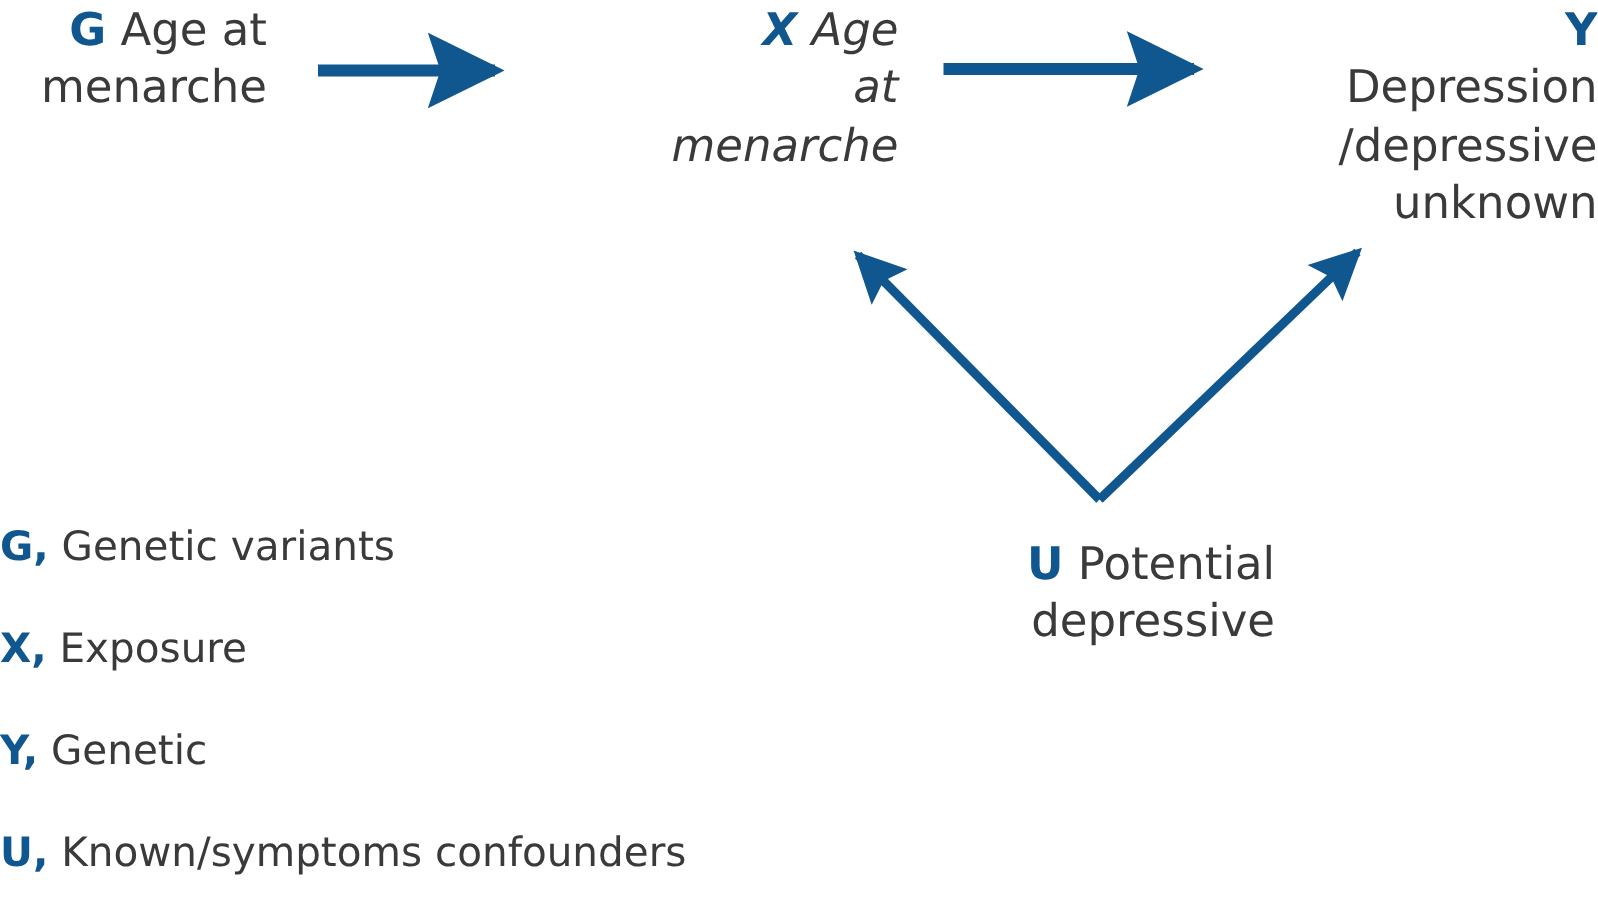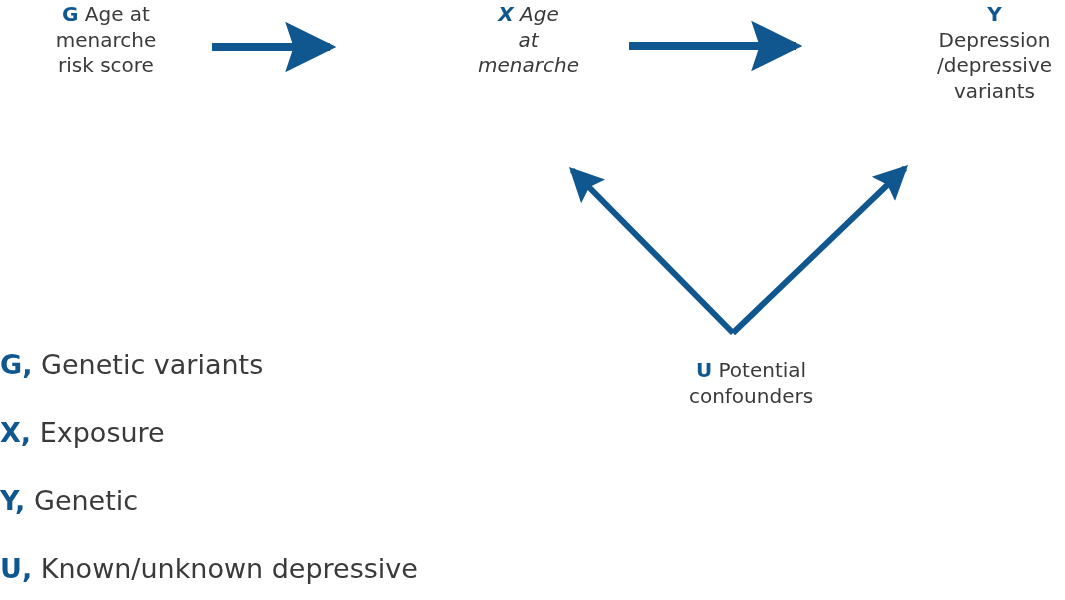--- a/index.html
+++ b/index.html
@@ -19,27 +19,26 @@
   #canvas {
     position: absolute;
     left: 0;
     top: 0;
     width: 1065px;
     height: 600px;
   }
 
   .node {
     position: absolute;
-    text-align: center;
-    font-size: 20px;
+    text-align: right;
+    font-size: 30px;
     line-height: 1.28;
     color: #3a3a3c;
     font-weight: 400;
     white-space: nowrap;
-    padding-left: 17px;
   }
 
   .sym {
     color: #10578f;
     font-weight: 700;
   }
 
   .arrows {
     position: absolute;
     left: 0;
@@ -105,41 +104,40 @@
     </g>
 
     <g>
       <line x1="733" y1="333" x2="905" y2="168" stroke="#10578f" stroke-width="6" stroke-linecap="butt" marker-end="url(#ah2)"></line>
     </g>
   </svg>
 
   <div class="node" id="node-g">
     <div><span class="sym">G</span> <span>Age at</span></div>
     <div>menarche</div>
-    <div>risk score</div>
   </div>
 
   <div class="node" id="node-x">
     <div><span class="sym">X</span> <span>Age</span></div>
     <div>at</div>
     <div>menarche</div>
   </div>
 
   <div class="node" id="node-y">
     <div class="sym">Y</div>
     <div>Depression</div>
     <div>/depressive</div>
-    <div>variants</div>
+    <div>unknown</div>
   </div>
 
   <div class="node" id="node-u">
     <div><span class="sym">U</span> <span>Potential</span></div>
-    <div>confounders</div>
+    <div>depressive</div>
   </div>
 
   <div id="legend">
     <div class="legend-row"><span class="sym">G</span><span class="sep">,</span> <span>Genetic variants</span></div>
     <div class="legend-row"><span class="sym">X</span><span class="sep">,</span> <span>Exposure</span></div>
     <div class="legend-row"><span class="sym">Y</span><span class="sep">,</span> <span>Genetic</span></div>
-    <div class="legend-row"><span class="sym">U</span><span class="sep">,</span> <span>Known/unknown depressive</span></div>
+    <div class="legend-row"><span class="sym">U</span><span class="sep">,</span> <span>Known/symptoms confounders</span></div>
   </div>
 
 </div>
 
 </body></html>

